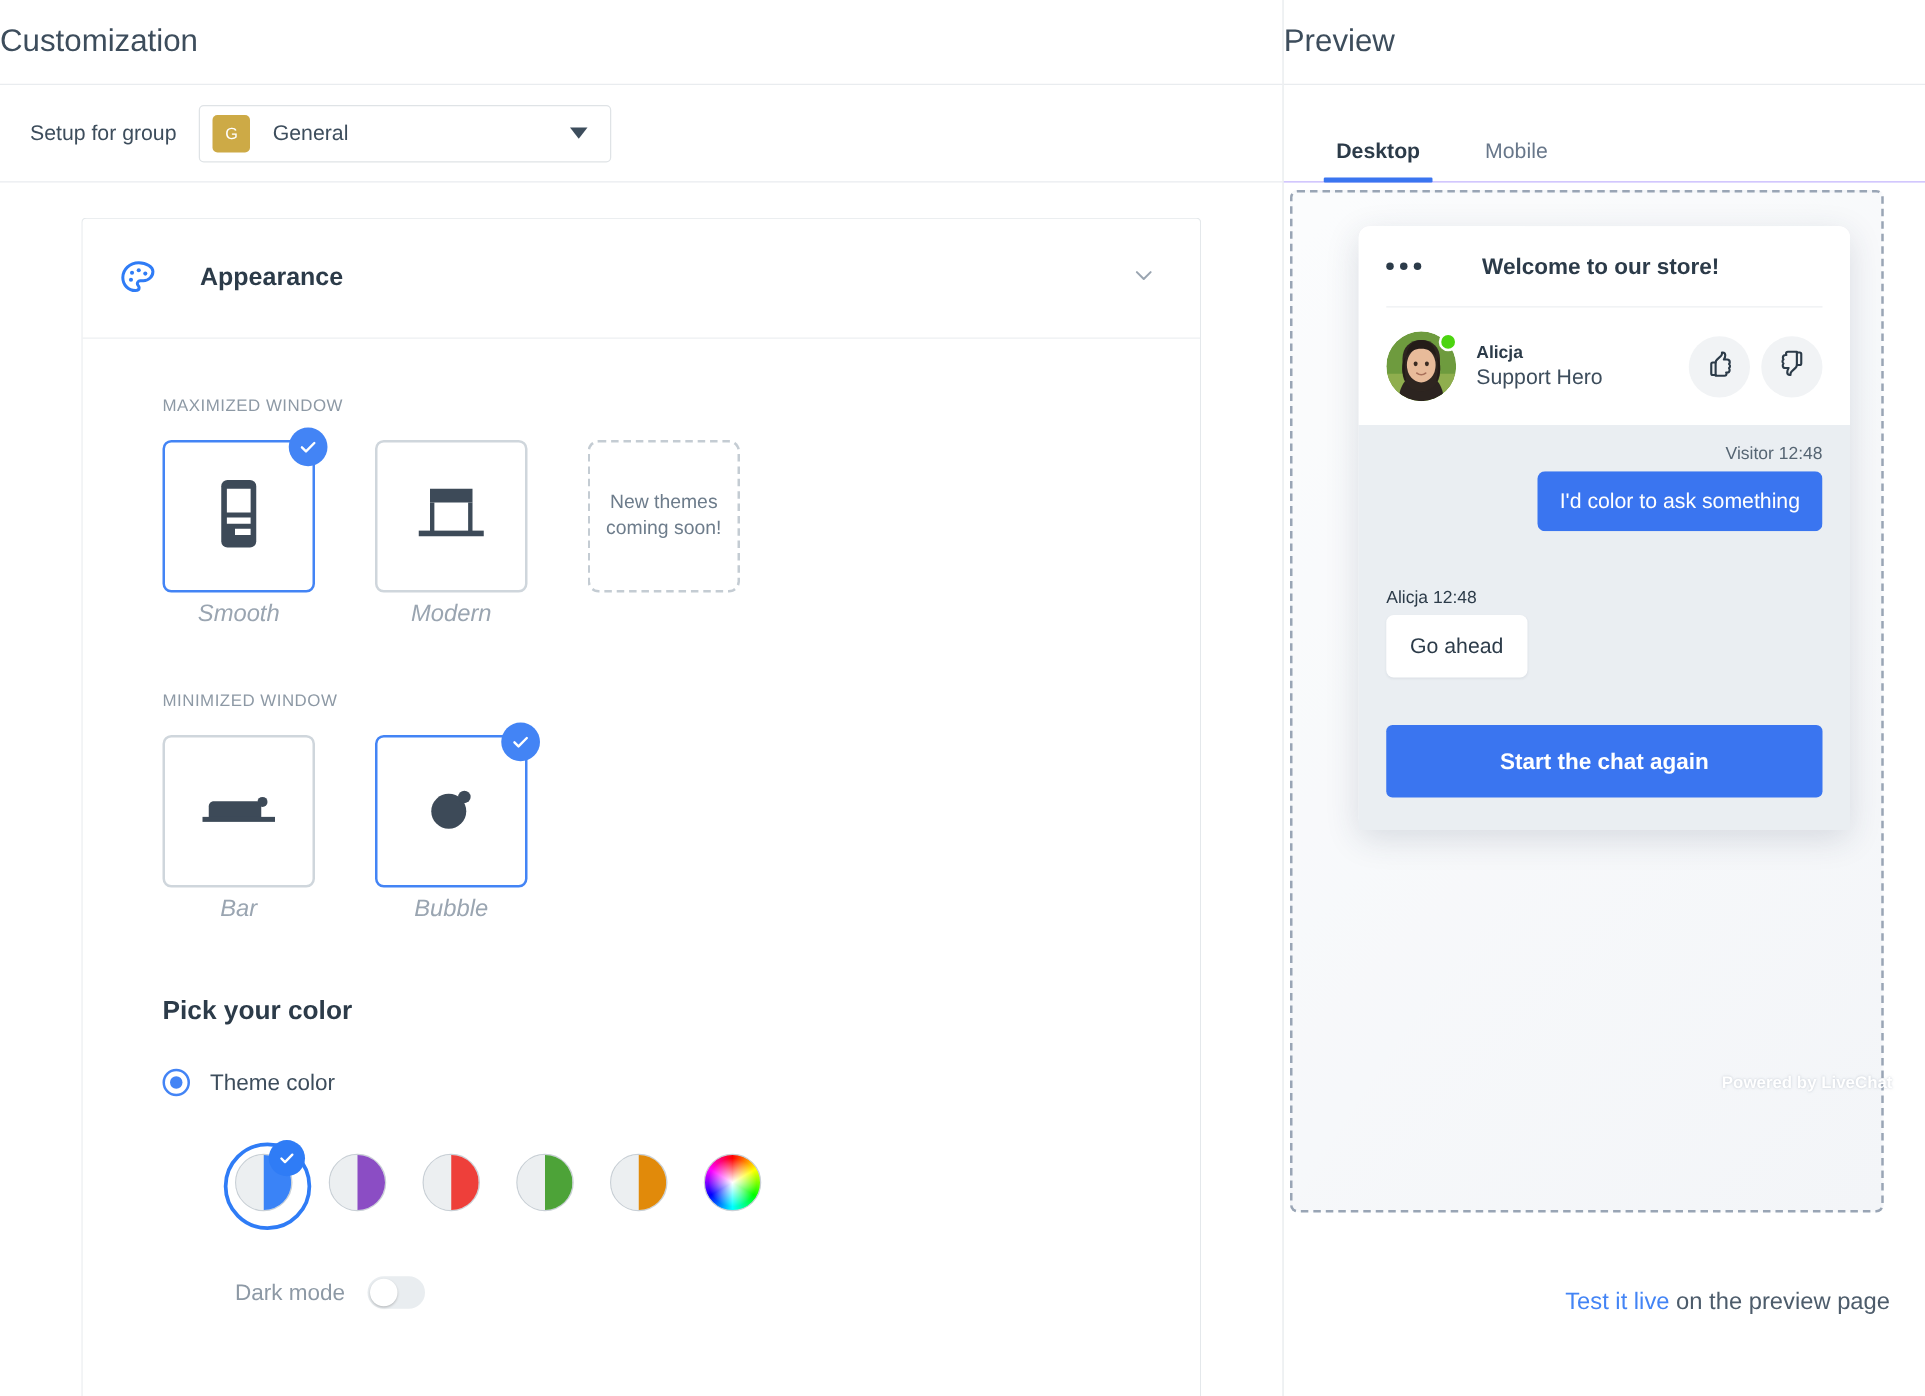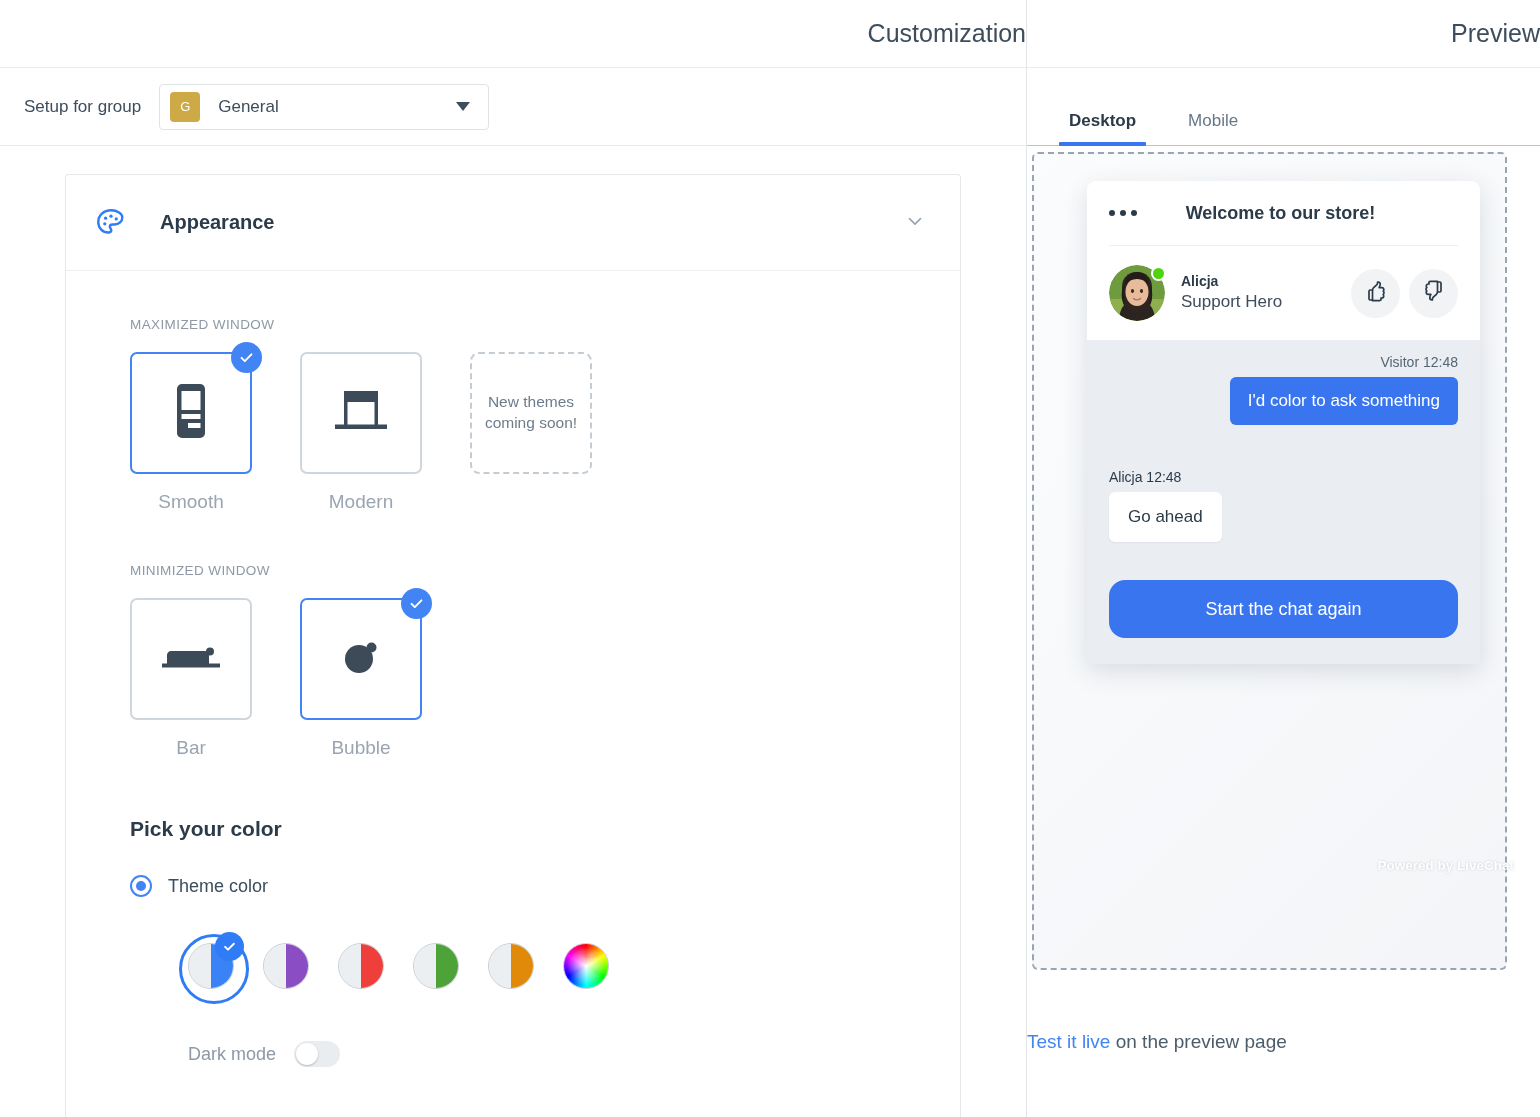--- a/index.html
+++ b/index.html
@@ -14,21 +14,21 @@
 
   
   .left-pane {
     width: 1027px; height: 1117px;
     border-right: 1px solid #e2e6e9;
     display: flex; flex-direction: column;
     background: #fff;
   }
   .pane-title-bar {
     height: 68px; flex: 0 0 68px;
-    display: flex; align-items: center; justify-content: flex-end;
+    display: flex; align-items: center; justify-content: flex-start;
     border-bottom: 1px solid #e9ecef;
   }
   .pane-title { font-size: 25px; color: #3d4d5c; font-weight: 400; }
 
   .group-bar {
     height: 78px; flex: 0 0 78px;
     display: flex; align-items: center;
     padding-left: 24px;
     border-bottom: 1px solid #e9ecef;
   }
@@ -82,21 +82,21 @@
   .thumb.placeholder {
     border: 2px dashed #c4ccd3; border-radius: 9px;
     flex-direction: column; cursor: default;
   }
   .placeholder-text { font-size: 15.5px; color: #6d7c8b; text-align: center; line-height: 1.35; }
   .check-badge {
     position: absolute; top: -12px; right: -12px;
     width: 31px; height: 31px; border-radius: 50%;
     background: #4384f5; display: flex; align-items: center; justify-content: center;
   }
-  .thumb-caption { text-align: center; font-size: 19px; color: #9aa5b1; margin-top: 17px; }
+  .thumb-caption { text-align: center; font-size: 19px; color: #9aa5b1; margin-top: 7px; font-style: italic; }
 
   .pick-title { font-size: 21px; font-weight: bold; color: #2c3b49; margin: 58px 0 34px 0; }
   .radio-row { display: flex; align-items: center; margin-bottom: 46px; }
   .radio {
     width: 22px; height: 22px; border-radius: 50%;
     border: 2px solid #4384f5; background:#fff;
     display:flex; align-items:center; justify-content:center;
     margin-right: 16px; cursor: pointer;
   }
   .radio-dot { width: 10px; height: 10px; border-radius: 50%; background:#4384f5; }
@@ -186,32 +186,32 @@
     float:right; clear:both;
   }
   .bubble-in {
     background:#fff; color:#2c3b49; font-size:17px;
     border-radius:6px; padding:15px 19px; display:inline-block;
     box-shadow: 0 1px 2px rgba(40,55,80,.07);
   }
   .delivered { clear:both; text-align:right; font-size:14px; color:#566573; padding-top:8px; }
   .cta {
     display:block; width:100%; background:#3a75f0; color:#fff;
-    border:none; border-radius:16px; height:58px;
-    font-size:18px; font-weight:normal; cursor:pointer; margin-top: 38px;
+    border:none; border-radius:5px; height:58px;
+    font-size:18px; font-weight:bold; cursor:pointer; margin-top: 38px;
     font-family: "Liberation Sans", sans-serif;
   }
   .powered {
     position:absolute; right: 26px; top: 712px;
     font-size:13.5px; font-weight:bold; color:#ffffff;
     text-shadow: 0 0 2px rgba(150,160,175,.55);
   }
   .test-line {
     position:absolute; left:0; right:28px; bottom: 64px;
-    text-align:left; font-size:19px; color:#4d5c6b;margin-top:34px;
+    text-align:right; font-size:19px; color:#4d5c6b;margin-top:34px;
   }
   .test-link { color:#4384f5; cursor:pointer; }
 </style>
 </head>
 <body>
 
 <div class="app">
 
   <div class="left-pane">
 

